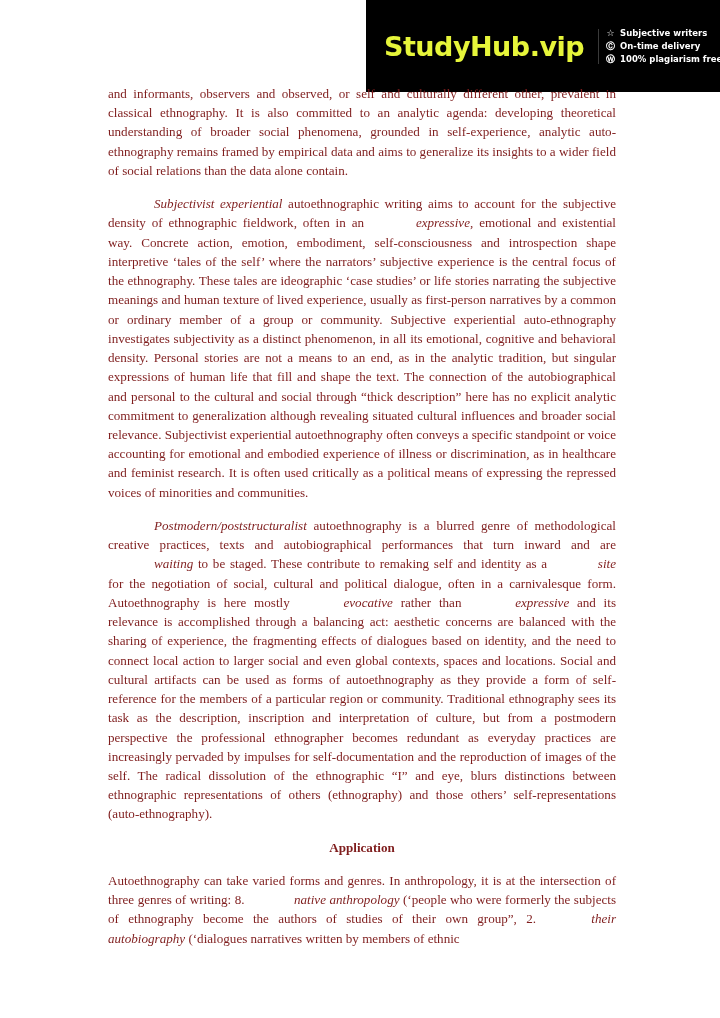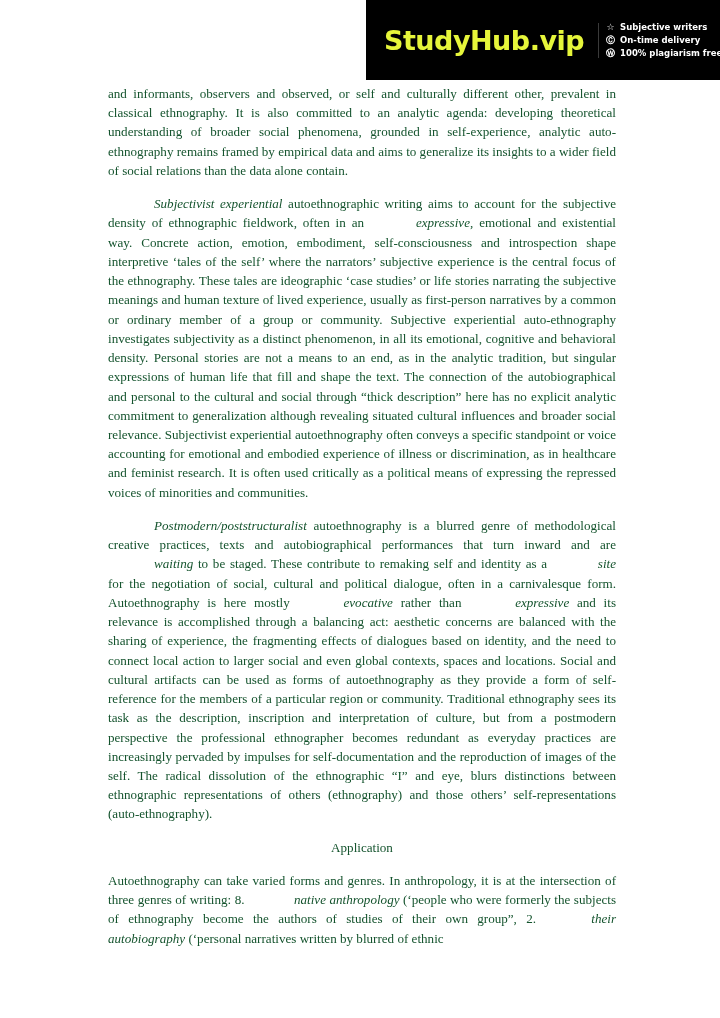--- a/index.html
+++ b/index.html
@@ -16,21 +16,21 @@
     height: 1018px;
     background: #ffffff;
     overflow: hidden;
   }
   
   .banner {
     position: absolute;
     top: 0;
     left: 366px;
     width: 354px;
-    height: 80px;
+    height: 92px;
     background: #000000;
     display: flex;
     align-items: center;
     box-sizing: border-box;
     padding: 0 8px 0 0;
   }
   .banner-logo {
     flex: 0 0 auto;
     color: #e6f53a;
     font-family: "DejaVu Sans", sans-serif;
@@ -69,30 +69,30 @@
     margin-right: 4px;
   }
   
   .doc {
     position: absolute;
     top: 84px;
     left: 108px;
     width: 508px;
     font-size: 13.1px;
     line-height: 1.47;
-    color: #14532d;
+    color: #7f1d1d;
     text-align: justify;
     text-justify: inter-word;
   }
   .doc p {
     margin: 0 0 14px 0;
   }
   .heading {
     text-align: center;
-    font-weight: normal;
+    font-weight: bold;
     margin: 24px 0 16px 0;
     font-size: 13.1px;
   }
   i { font-style: italic; margin-left: 46px; }
 </style>
 </head>
 <body>
 
 <div class="page">
 
@@ -112,16 +112,16 @@
         <span>100% plagiarism free</span>
       </div>
     </div>
   </div>
 
   <div class="doc">
     <p><span>and informants, observers and observed, or self and culturally different other, prevalent in classical ethnography. It is also committed to an analytic agenda: developing theoretical understanding of broader social phenomena, grounded in self-experience, analytic auto-ethnography remains framed by empirical data and aims to generalize its insights to a wider field of social relations than the data alone contain.</span></p>
     <p><i>Subjectivist experiential</i><span> autoethnographic writing aims to account for the subjective density of ethnographic fieldwork, often in an </span><i>expressive</i><span>, emotional and existential way. Concrete action, emotion, embodiment, self-consciousness and introspection shape interpretive ‘tales of the self’ where the narrators’ subjective experience is the central focus of the ethnography. These tales are ideographic ‘case studies’ or life stories narrating the subjective meanings and human texture of lived experience, usually as first-person narratives by a common or ordinary member of a group or community. Subjective experiential auto-ethnography investigates subjectivity as a distinct phenomenon, in all its emotional, cognitive and behavioral density. Personal stories are not a means to an end, as in the analytic tradition, but singular expressions of human life that fill and shape the text. The connection of the autobiographical and personal to the cultural and social through “thick description” here has no explicit analytic commitment to generalization although revealing situated cultural influences and broader social relevance. Subjectivist experiential autoethnography often conveys a specific standpoint or voice accounting for emotional and embodied experience of illness or discrimination, as in healthcare and feminist research. It is often used critically as a political means of expressing the repressed voices of minorities and communities.</span></p>
     <p><i>Postmodern/poststructuralist</i><span> autoethnography is a blurred genre of methodological creative practices, texts and autobiographical performances that turn inward and are </span><i>waiting</i><span> to be staged. These contribute to remaking self and identity as a </span><i>site</i><span> for the negotiation of social, cultural and political dialogue, often in a carnivalesque form. Autoethnography is here mostly </span><i>evocative</i><span> rather than </span><i>expressive</i><span> and its relevance is accomplished through a balancing act: aesthetic concerns are balanced with the sharing of experience, the fragmenting effects of dialogues based on identity, and the need to connect local action to larger social and even global contexts, spaces and locations. Social and cultural artifacts can be used as forms of autoethnography as they provide a form of self-reference for the members of a particular region or community. Traditional ethnography sees its task as the description, inscription and interpretation of culture, but from a postmodern perspective the professional ethnographer becomes redundant as everyday practices are increasingly pervaded by impulses for self-documentation and the reproduction of images of the self. The radical dissolution of the ethnographic “I” and eye, blurs distinctions between ethnographic representations of others (ethnography) and those others’ self-representations (auto-ethnography).</span></p>
     <p class="heading">Application</p>
-    <p><span>Autoethnography can take varied forms and genres. In anthropology, it is at the intersection of three genres of writing: 8. </span><i>native anthropology</i><span> (‘people who were formerly the subjects of ethnography become the authors of studies of their own group”, 2. </span><i>their autobiography</i><span> (‘personal narratives written by blurred of ethnic</span></p>
+    <p><span>Autoethnography can take varied forms and genres. In anthropology, it is at the intersection of three genres of writing: 8. </span><i>native anthropology</i><span> (‘people who were formerly the subjects of ethnography become the authors of studies of their own group”, 2. </span><i>their autobiography</i><span> (‘dialogues narratives written by members of ethnic</span></p>
   </div>
 
 </div>
 
 </body></html>

